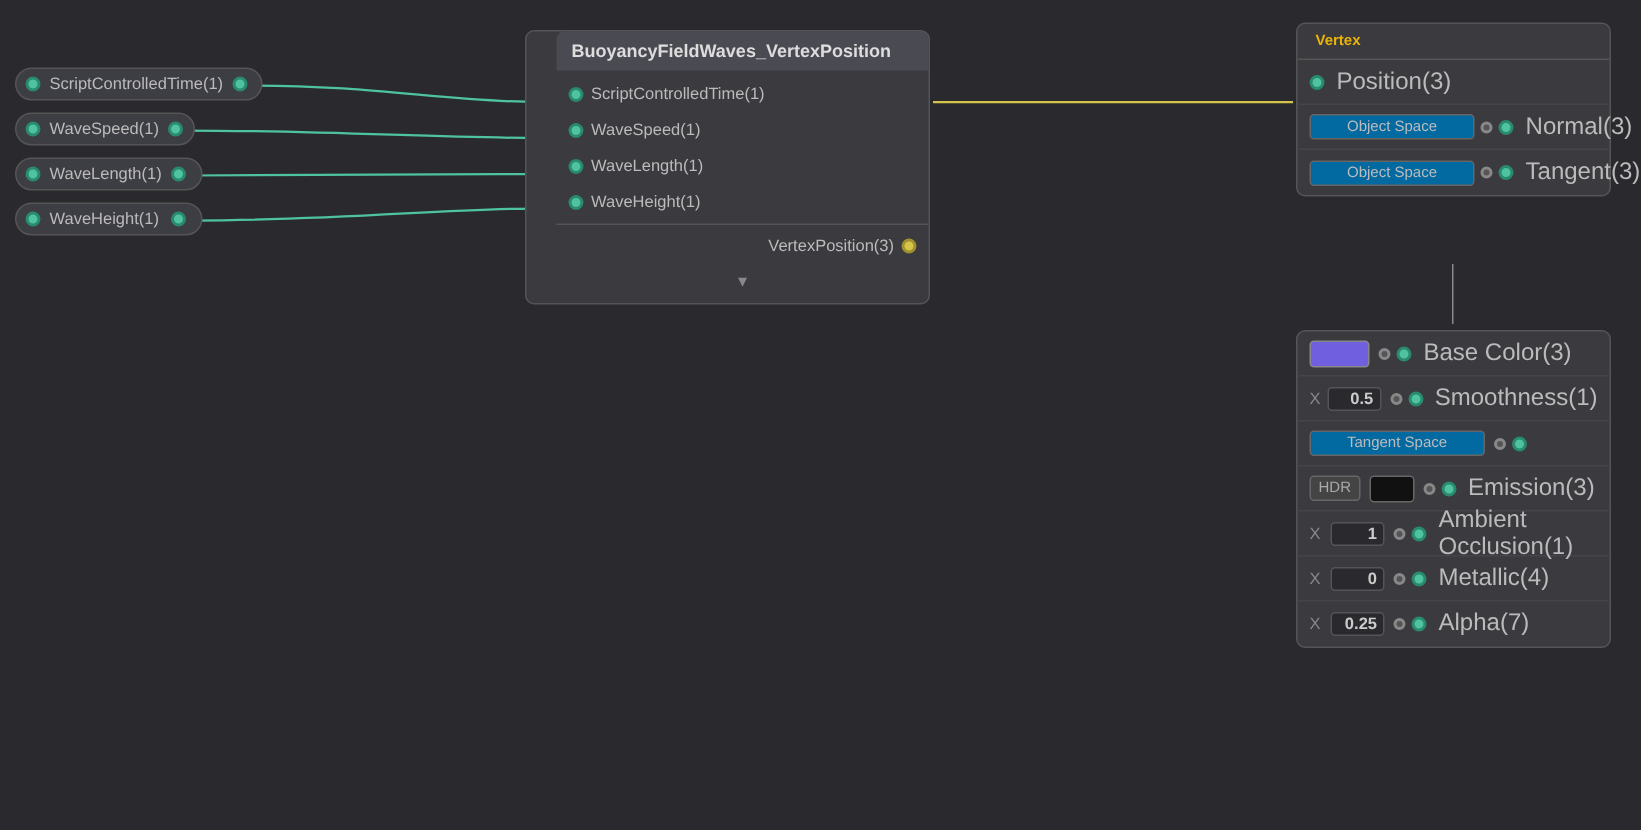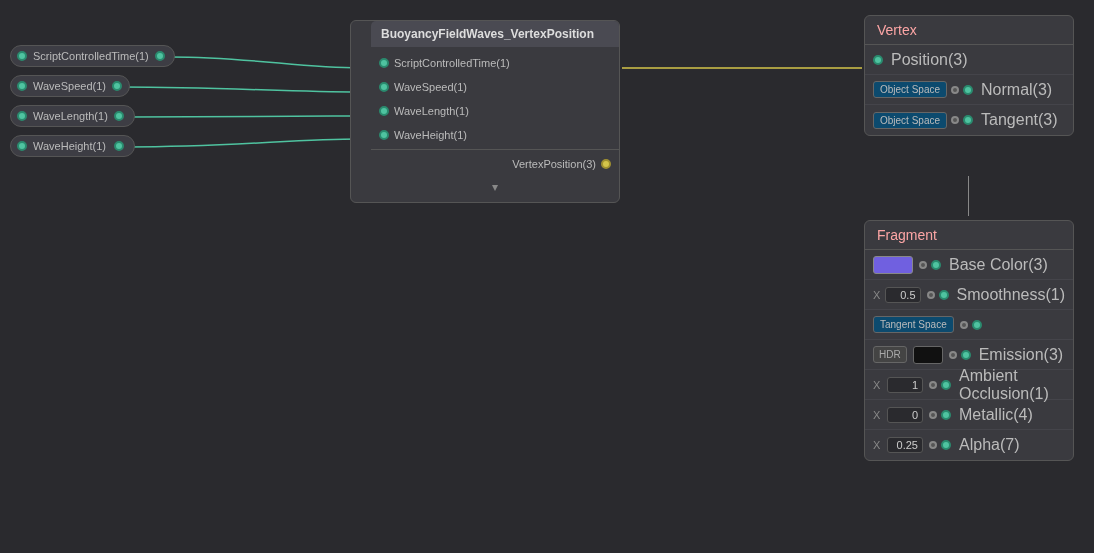--- a/index.html
+++ b/index.html
@@ -97,23 +97,23 @@
 
     .panel-section {
       background: #3a3a3f;
       border: 1px solid #555;
       border-radius: 6px;
       margin-bottom: 0;
     }
 
     .panel-header {
       padding: 6px 12px;
-      font-size: 14px;
-      font-weight: 400;
-      color: #fca5a5;
+      font-size: 10px;
+      font-weight: 700;
+      color: #eab308;
       border-bottom: 1px solid #555;
     }
 
     .panel-row {
       display: flex;
       align-items: center;
       padding: 4px 8px;
       height: 30px;
       border-bottom: 1px solid #44444a;
       gap: 4px;
@@ -124,26 +124,26 @@
     }
 
     .panel-row-label {
       font-size: 16px;
       color: #bbb;
       margin-left: 4px;
       flex: 1;
     }
 
     .tag-btn {
-      background: #0c4a6e;
+      background: #0369a1;
       border: 1px solid #666;
       border-radius: 3px;
       color: #bbb;
       font-size: 10px;
-      padding: 2px 6px;
+      padding: 2px 24px;
       cursor: pointer;
       white-space: nowrap;
     }
 
     .color-swatch {
       width: 40px;
       height: 18px;
       border-radius: 3px;
       background: #7060e0;
       border: 1px solid #888;
@@ -151,20 +151,21 @@
 
     .value-input {
       background: #2a2a2e;
       border: 1px solid #555;
       border-radius: 3px;
       color: #ccc;
       font-size: 11px;
       padding: 1px 4px;
       width: 40px;
       text-align: right;
+      font-weight: bold;
     }
 
     .x-label {
       font-size: 11px;
       color: #888;
       width: 10px;
     }
 
     .hdr-btn {
       background: #444;
@@ -304,23 +305,20 @@
       <button class="tag-btn">Object Space</button>
       <div style="width:8px;height:8px;border-radius:50%;background:#555;border:2px solid #888;flex-shrink:0;"></div>
       <div class="port-dot"></div>
       <span class="panel-row-label">Tangent(3)</span>
     </div>
   </div>
 
   <div class="vertical-line"></div>
 
   <div class="panel-section" style="position:absolute; top:220px; right:20px; width:210px;">
-    <div class="panel-header">
-      <span>Fragment</span>
-    </div>
 
     <div class="panel-row">
       <div class="color-swatch"></div>
       <div style="width:8px;height:8px;border-radius:50%;background:#555;border:2px solid #888;flex-shrink:0;margin-left:2px;"></div>
       <div class="port-dot"></div>
       <span class="panel-row-label">Base Color(3)</span>
     </div>
 
     <div class="panel-row">
       <span class="x-label">X</span>

